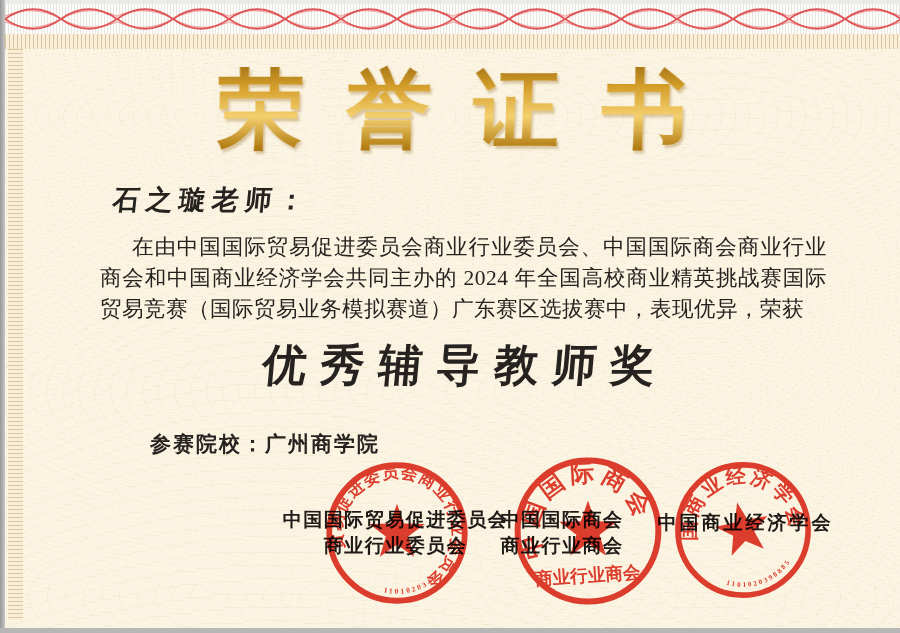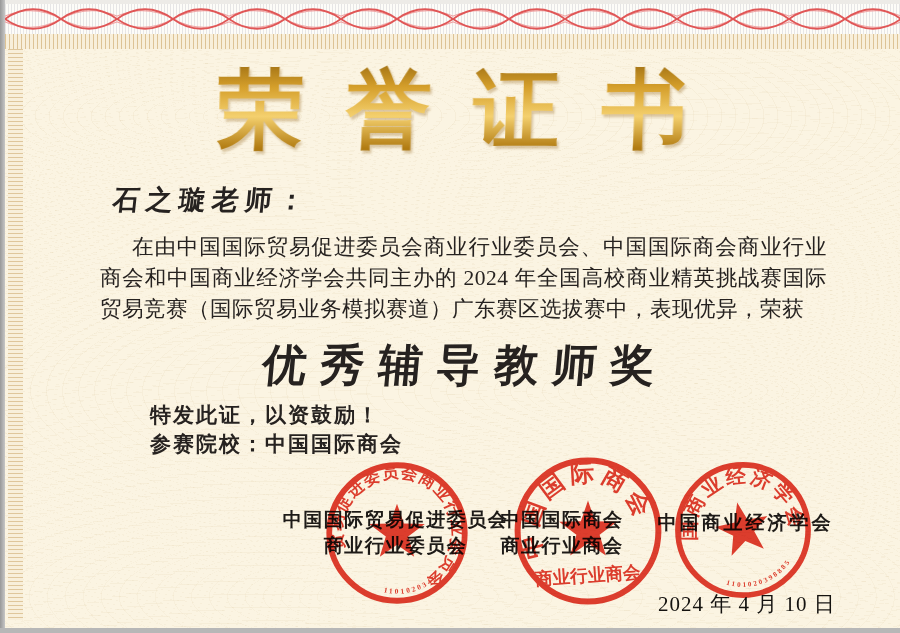--- a/index.html
+++ b/index.html
@@ -89,34 +89,32 @@
     <div class="band-hatch-left"></div>
 
     <div class="title">荣誉证书</div>
 
     <div class="recipient ink">石之璇老师：</div>
 
     <div class="body-par ink">在由中国国际贸易促进委员会商业行业委员会、中国国际商会商业行业商会和中国商业经济学会共同主办的 2024 年全国高校商业精英挑战赛国际贸易竞赛（国际贸易业务模拟赛道）广东赛区选拔赛中，表现优异，荣获</div>
 
     <div class="award ink">优秀辅导教师奖</div>
 
-    <div class="note ink">特发此证，以资鼓励！</div>
-    <div class="school ink">参赛院校：中国国际商会</div>
+    <div class="school ink">参赛院校：广州商学院</div>
 
     <div class="org org1">
       <div>中国国际贸易促进委员会</div>
       <div>商业行业委员会</div>
     </div>
     <div class="org org2">
       <div>中国国际商会</div>
       <div>商业行业商会</div>
     </div>
     <div class="org org3">中国商业经济学会</div>
 
-    <div class="date">2024 年 4 月 10 日</div>
 
     <div class="seal seal-1">
       <svg viewBox="0 0 200 200" width="154" height="154">
         <circle cx="100" cy="100" r="88" fill="none" stroke="#dd2a1b" stroke-width="7.5"></circle>
         <polygon points="100,62 108.9,87.7 136.1,88.3 114.5,104.7 122.3,130.7 100,115.2 77.7,130.7 85.5,104.7 63.9,88.3 91.1,87.7" fill="#dd2a1b"></polygon>
         <g transform="rotate(-15 100 100)">
           <path id="s1arc" d="M 100,100 m -72,0 a 72,72 0 1,1 144,0 a 72,72 0 1,1 -144,0" fill="none"></path>
           <text fill="#dd2a1b" font-size="21" font-weight="bold" letter-spacing="2">
             <textPath href="#s1arc" startOffset="25%" text-anchor="middle">中国国际贸易促进委员会商业行业委员会</textPath>
           </text>

